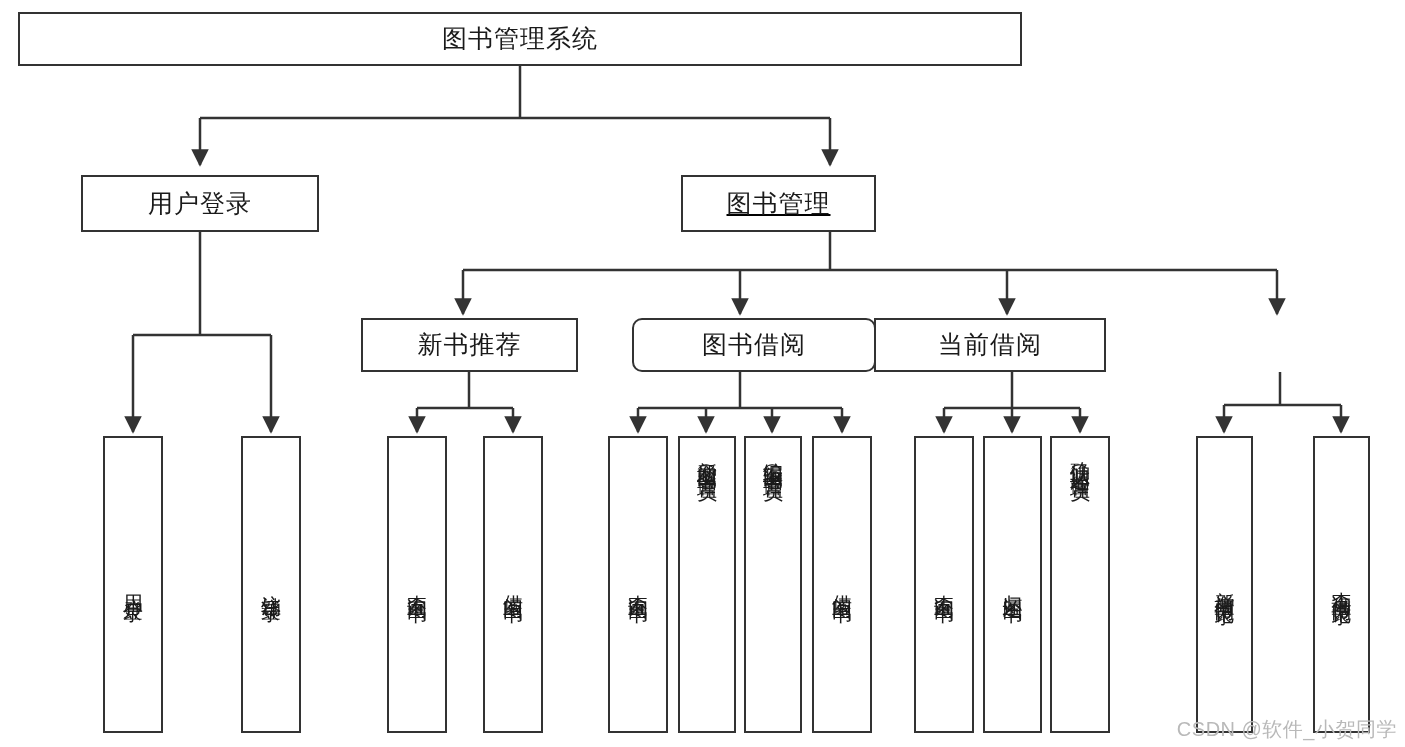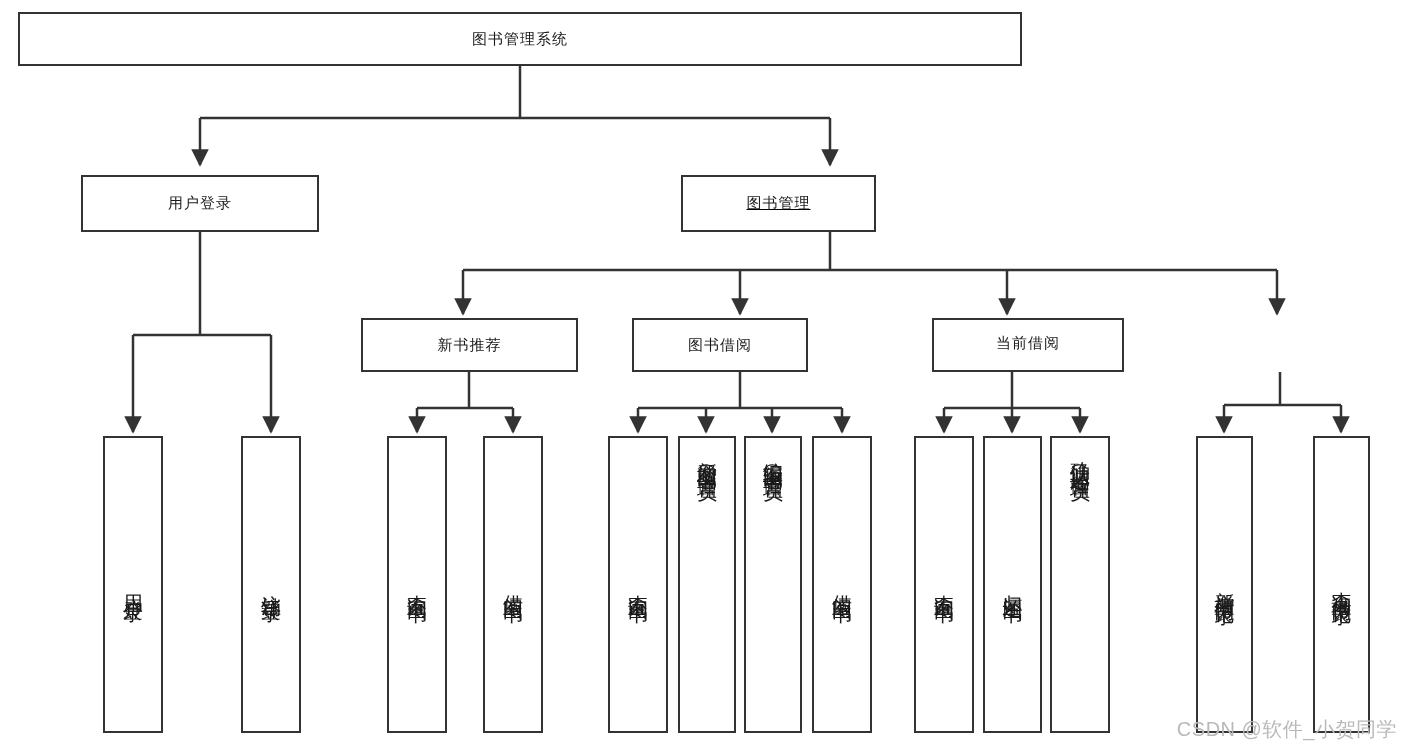--- a/index.html
+++ b/index.html
@@ -29,21 +29,21 @@
     box-sizing: border-box;
     border: 2.5px solid #333333;
     background: #ffffff;
     display: flex;
     align-items: center;
     justify-content: center;
     z-index: 5;
   }
   .node-label {
     color: #1a1a1a;
-    font-size: 15px;
+    font-size: 25px;
     letter-spacing: 1px;
     line-height: 1.25;
     text-align: center;
     white-space: nowrap;
   }
   .node-box.vertical {
     align-items: flex-start;
     padding-top: 8px;
   }
   .node-box.vertical .node-label {
@@ -131,24 +131,24 @@
   <div class="node-box" style="left:81px; top:175px; width:238px; height:57px;">
     <span class="node-label">用户登录</span>
   </div>
   <div class="node-box" style="left:681px; top:175px; width:195px; height:57px;text-decoration:underline;">
     <span class="node-label">图书管理</span>
   </div>
 
   <div class="node-box" style="left:361px; top:318px; width:217px; height:54px;">
     <span class="node-label">新书推荐</span>
   </div>
-  <div class="node-box" style="left:632px; top:318px; width:176px; height:54px;">
+  <div class="node-box" style="left:632px; top:318px; width:244px; height:54px;border-radius:10px;">
     <span class="node-label">图书借阅</span>
   </div>
-  <div class="node-box" style="left:932px; top:318px; width:192px; height:54px;font-family:Liberation Mono, monospace;">
+  <div class="node-box" style="left:874px; top:318px; width:232px; height:54px;">
     <span class="node-label">当前借阅</span>
   </div>
 
   <div class="node-box vertical center-v" style="left:103px; top:436px; width:60px; height:297px;">
     <span class="node-label">用户登录</span>
   </div>
   <div class="node-box vertical center-v" style="left:241px; top:436px; width:60px; height:297px;">
     <span class="node-label">注销登录</span>
   </div>
 

